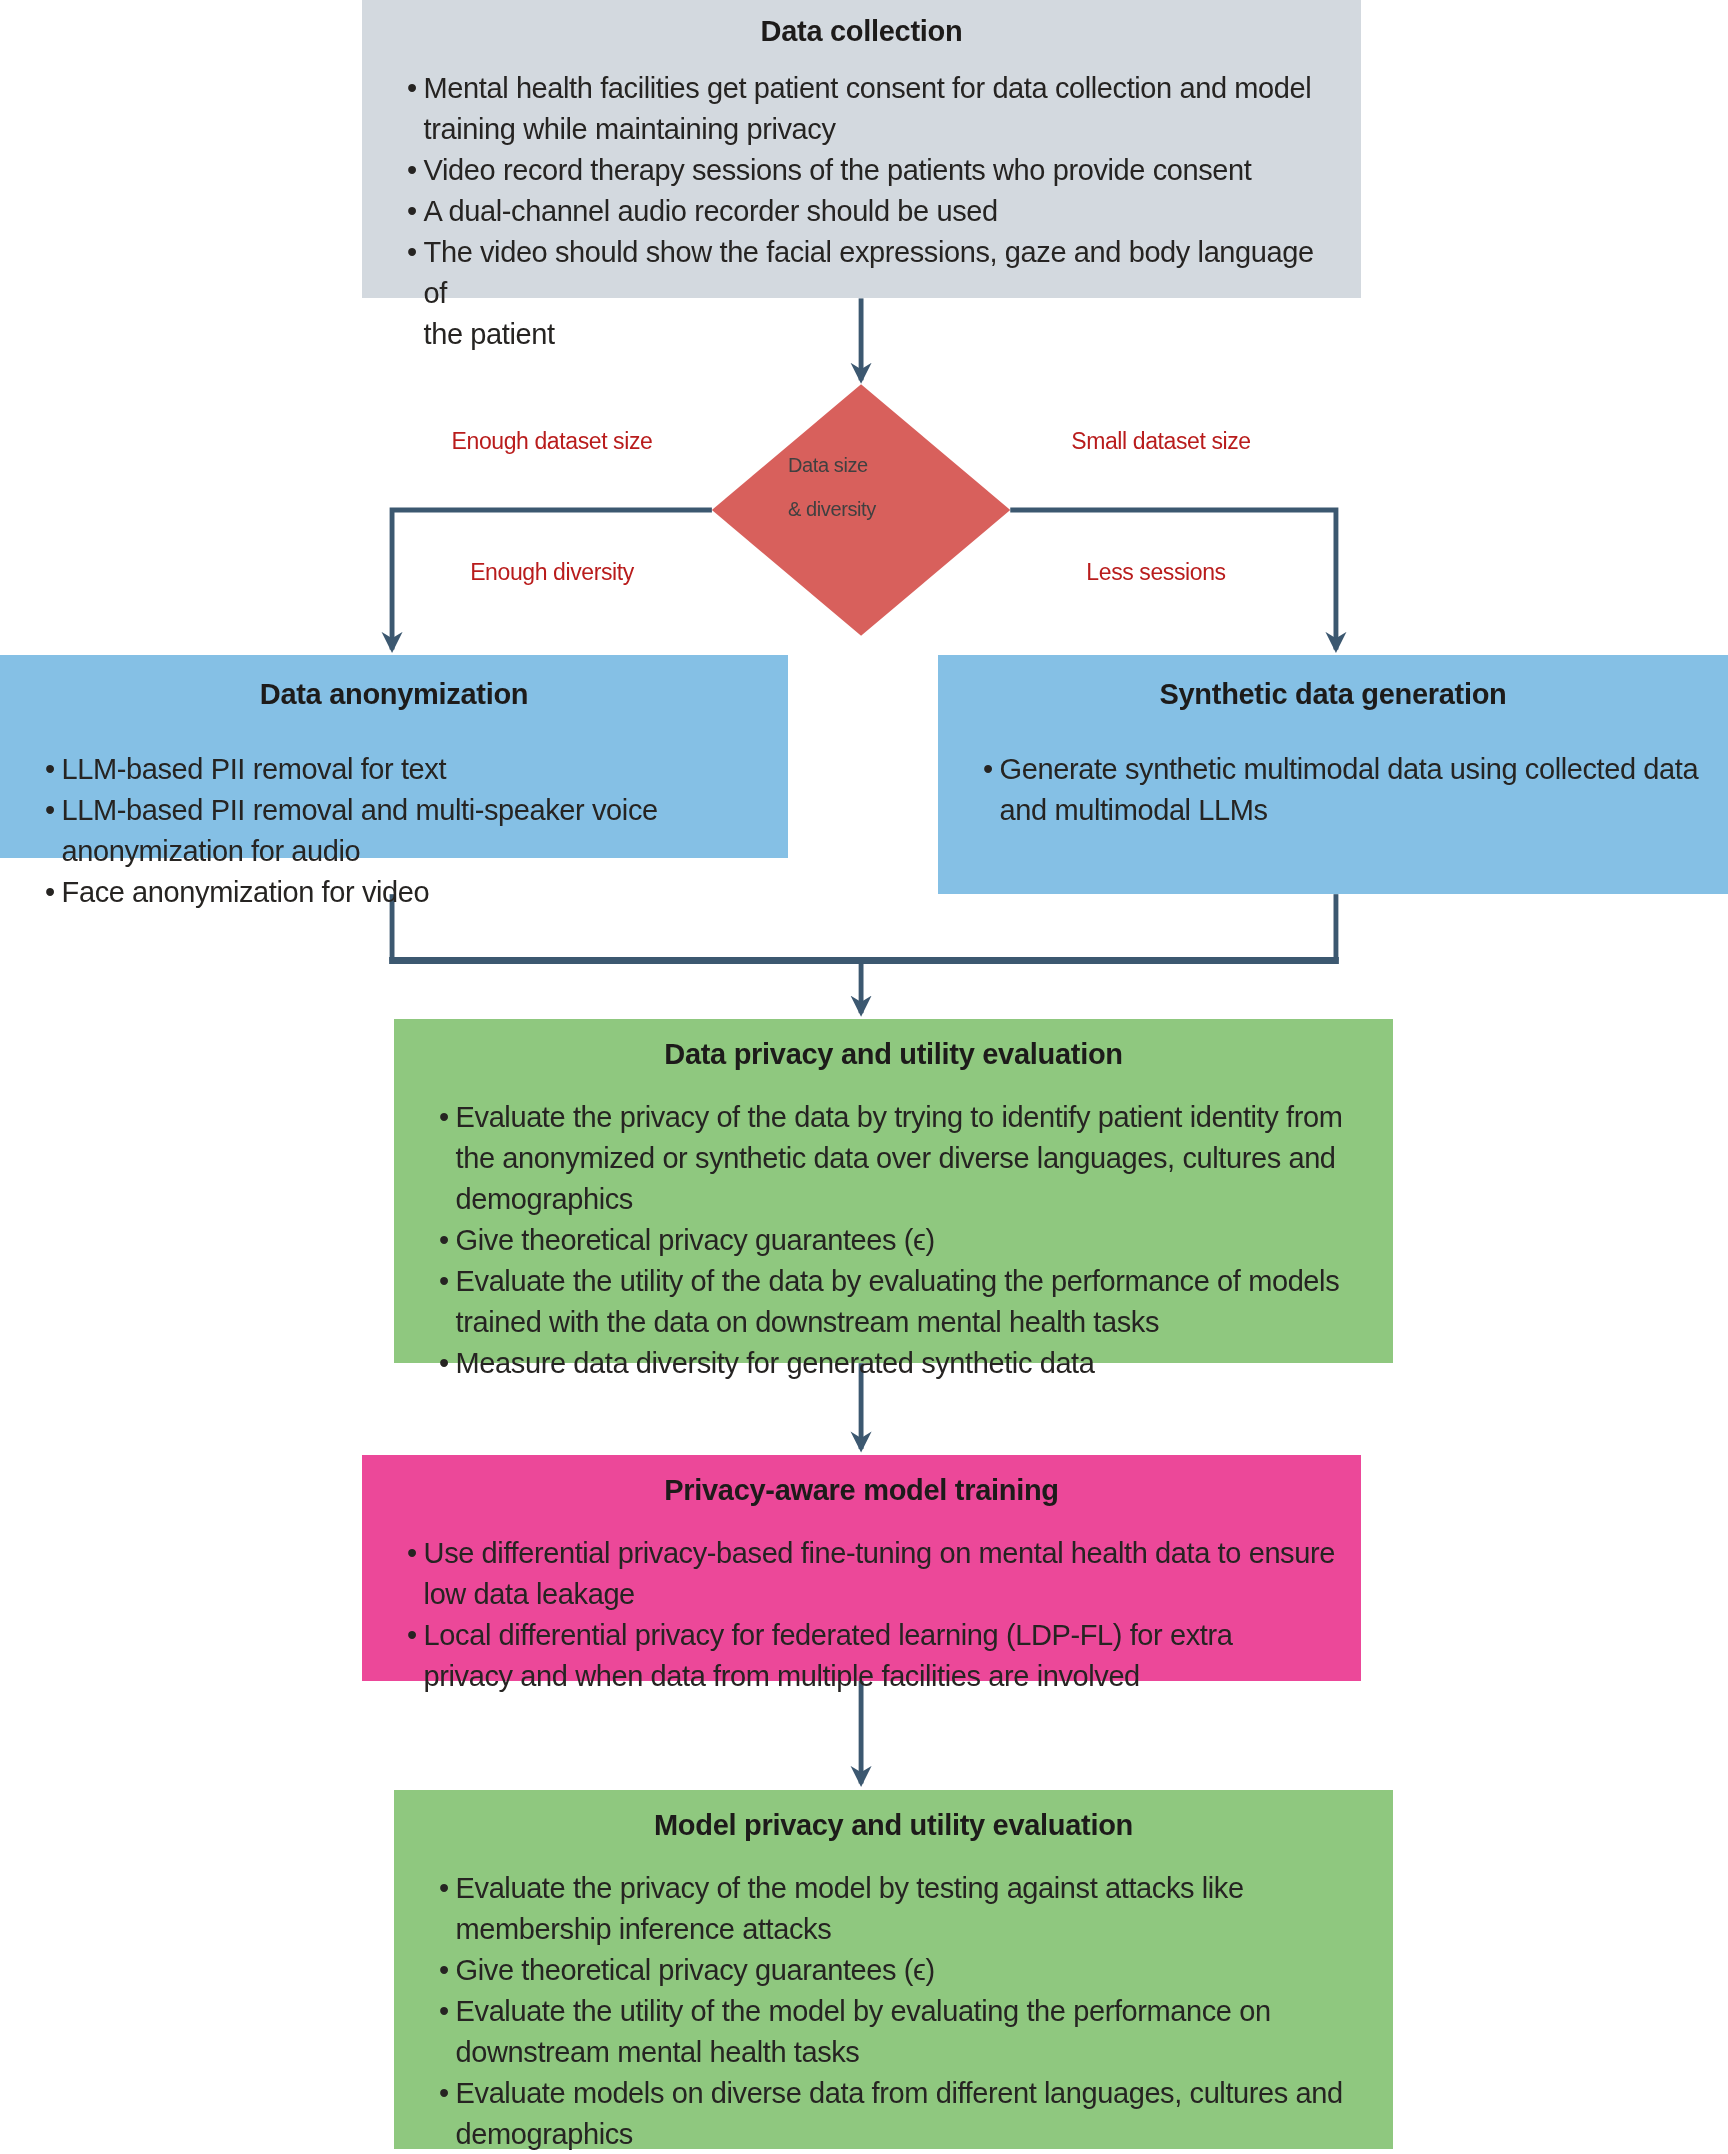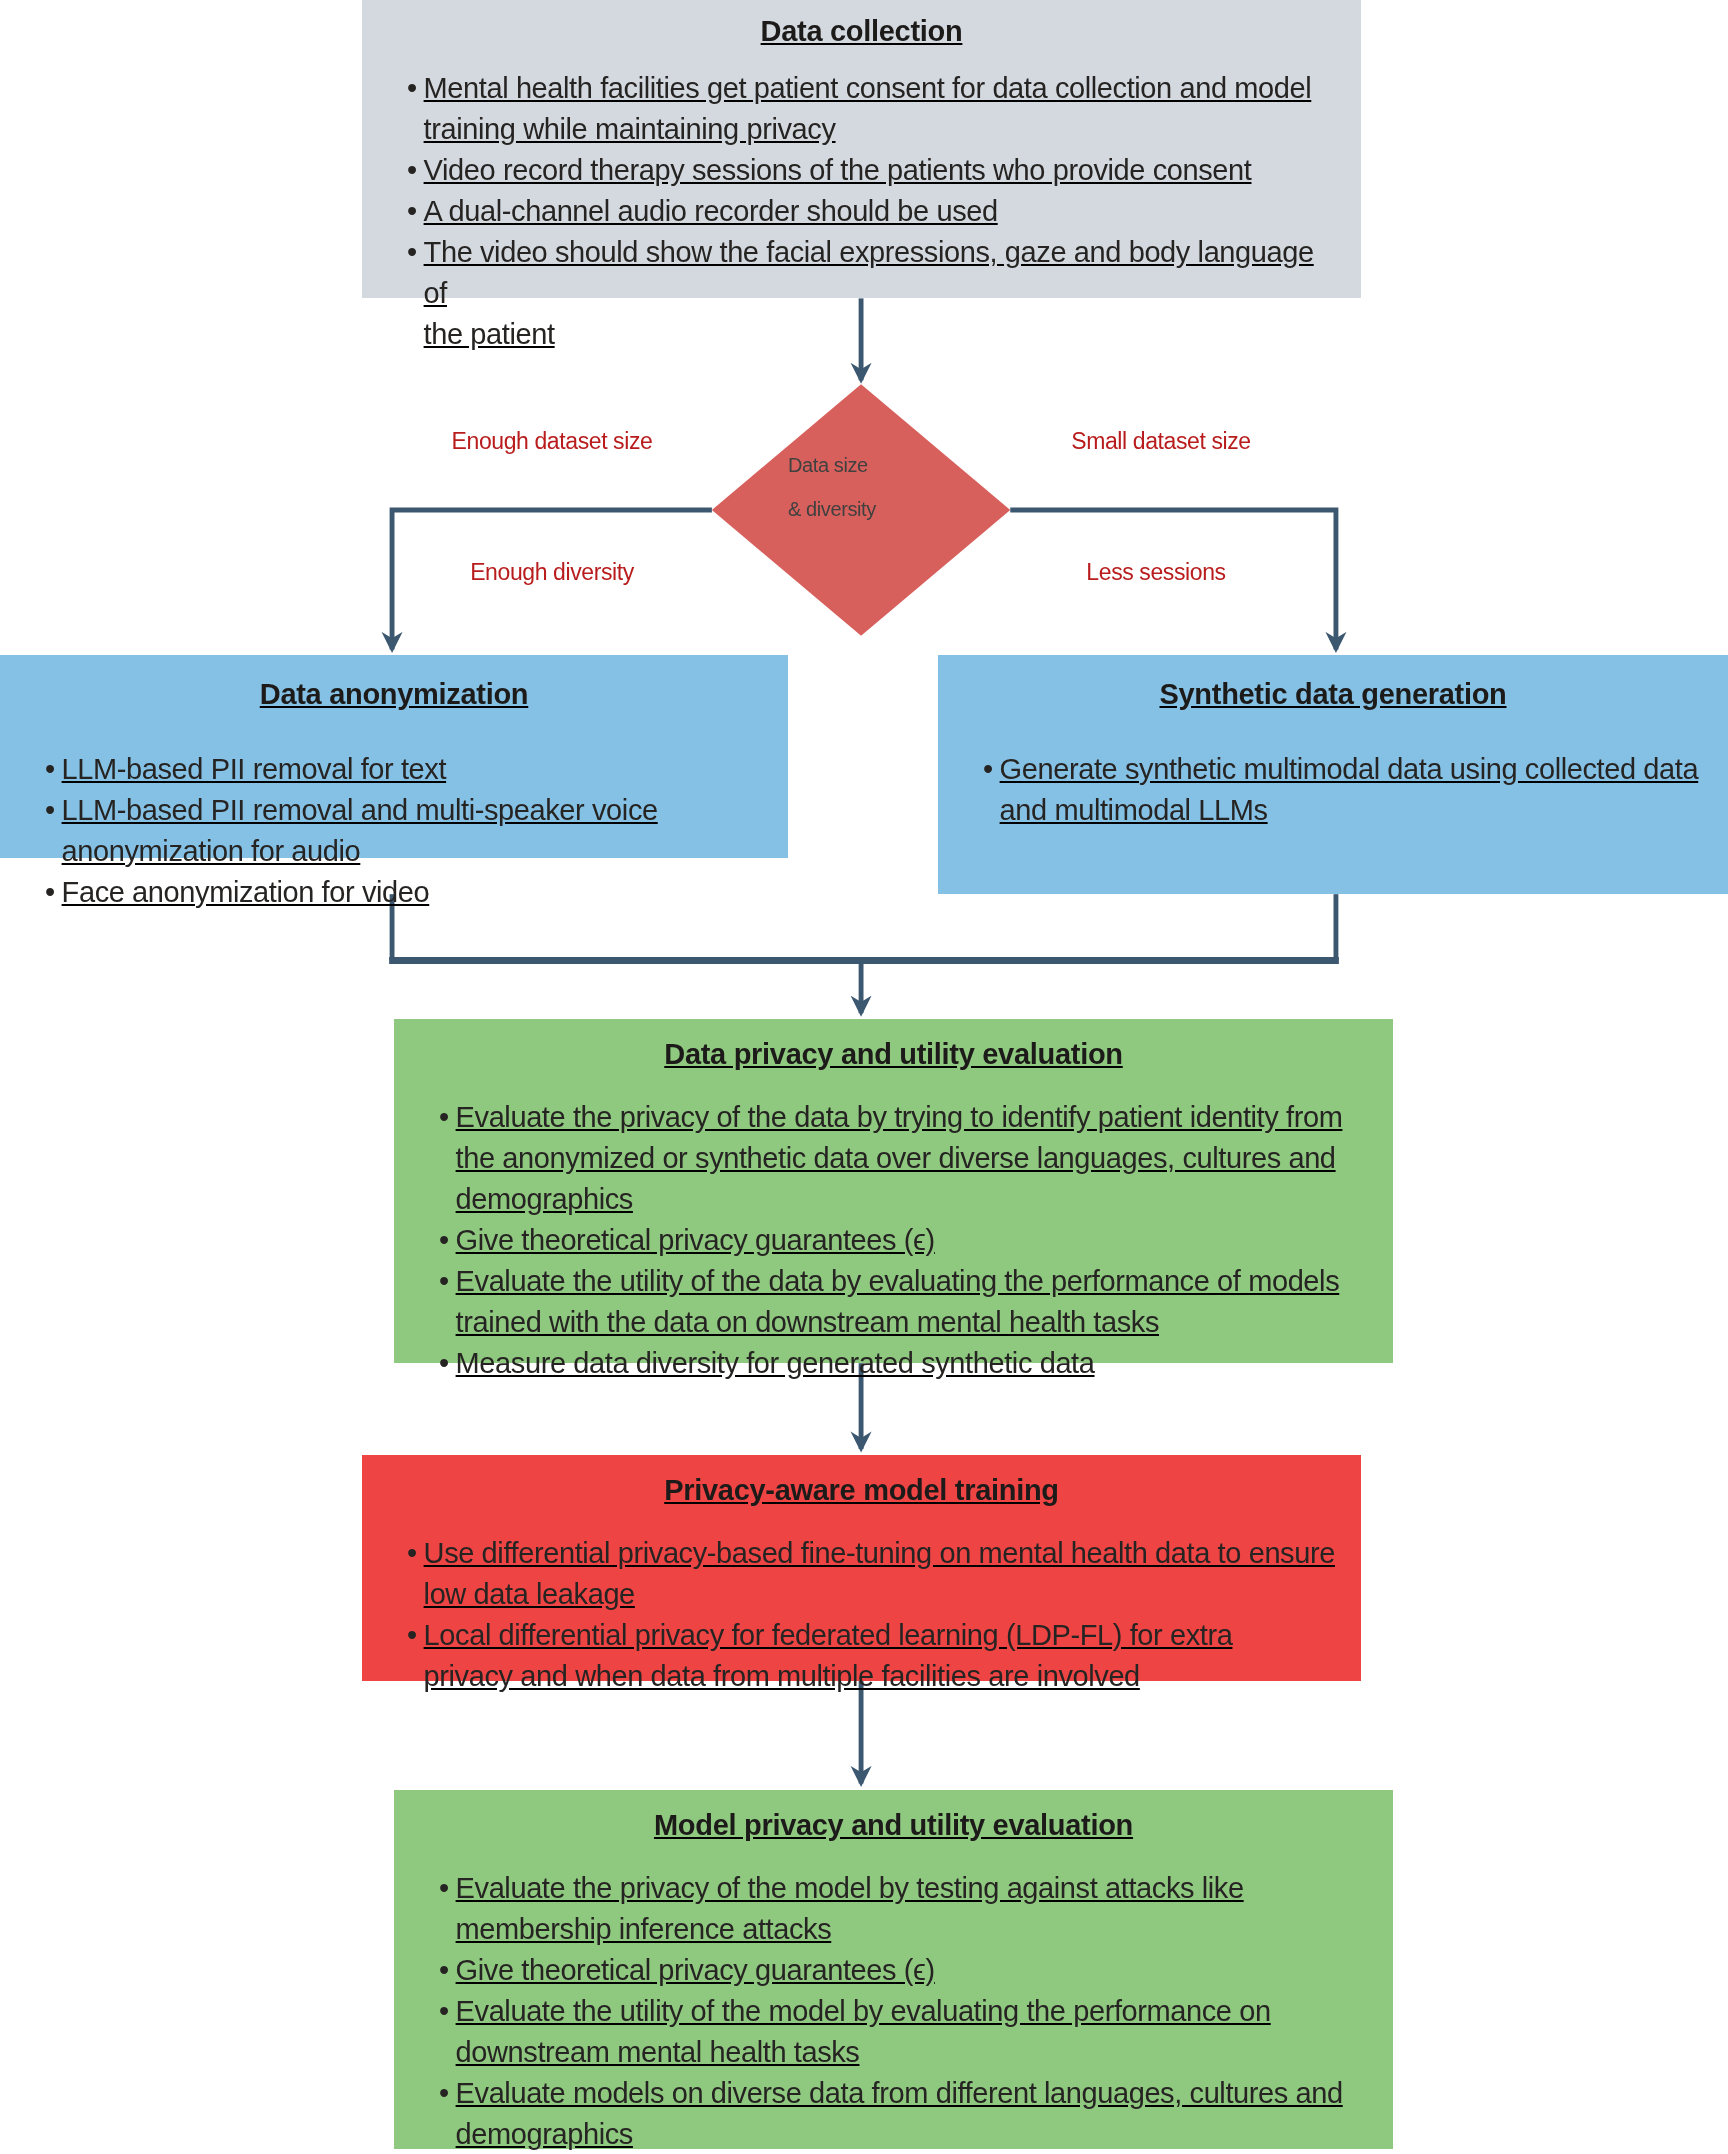--- a/index.html
+++ b/index.html
@@ -12,21 +12,20 @@
     overflow: hidden;
   }
   .connectors {
     position: absolute;
     left: 0; top: 0;
     width: 1728px; height: 2154px;
   }
   .box {
     position: absolute;
     box-sizing: border-box;
-    text-decoration: underline;
   }
   .box .title {
     font-weight: 700;
     font-size: 29px;
     line-height: 35px;
     text-align: center;
     letter-spacing: -0.3px;
     color: #1d1b1a;
     padding-top: 17.6px;
     margin-bottom: 25px;
@@ -49,21 +48,21 @@
   }
   .box li::before {
     content: "\2022";
     position: absolute;
     left: 0;
     top: 0;
   }
   .gray   { background: #D3D9DF; }
   .blue   { background: #85C0E5; }
   .green  { background: #8FC87F; margin-left: 32px; }
-  .yellow { background: #ef4444; }
+  .yellow { background: #ec4899; }
   .diamond-label {
     position: absolute;
     left: 788px;
     top: 443px;
     width: 166px;
     white-space: pre-line;
     font-size: 20px;
     line-height: 44px;
     letter-spacing: -0.4px;
     color: #404040;

